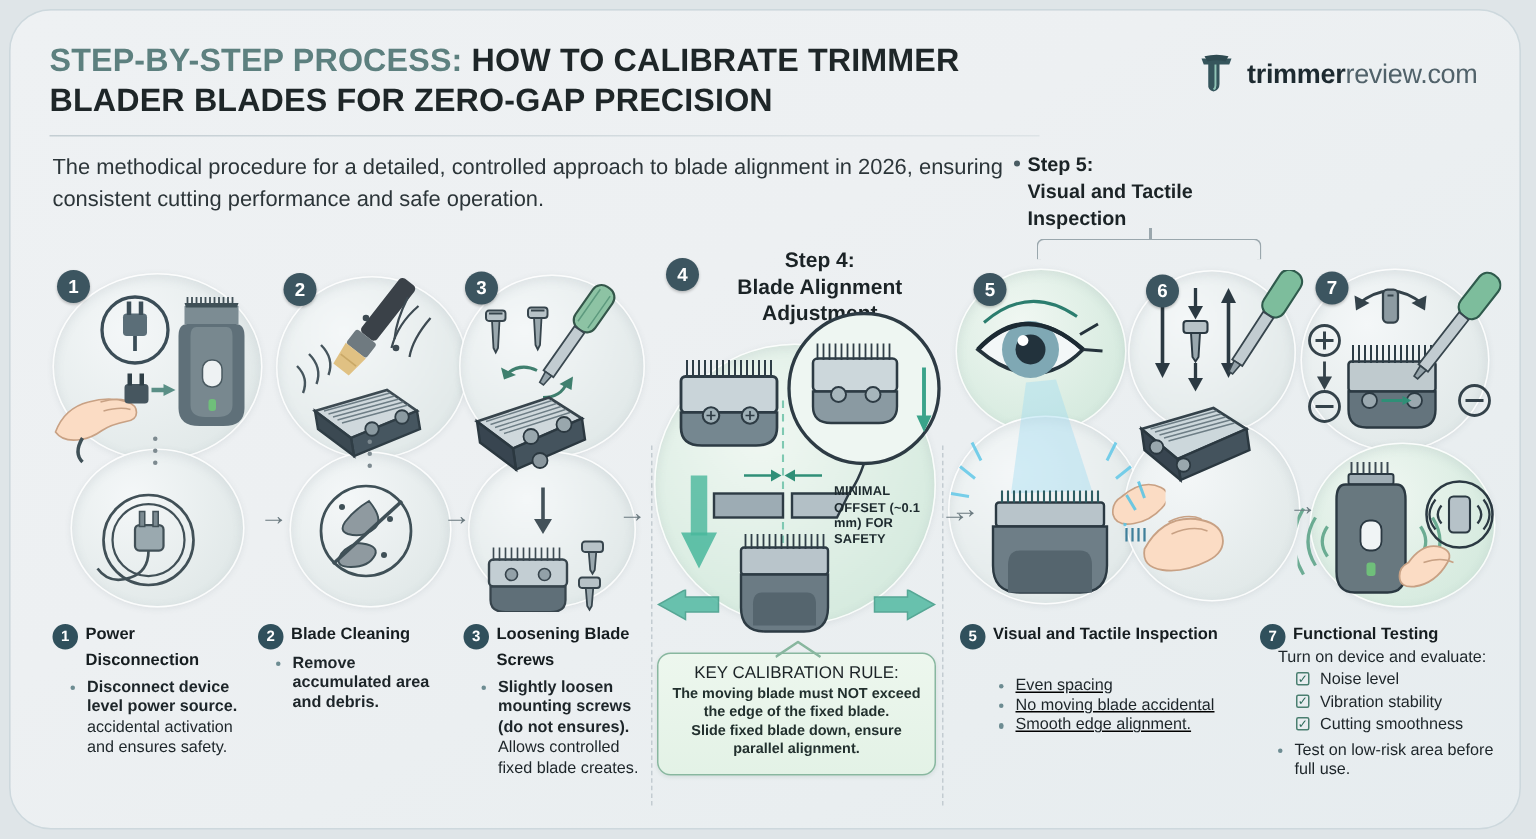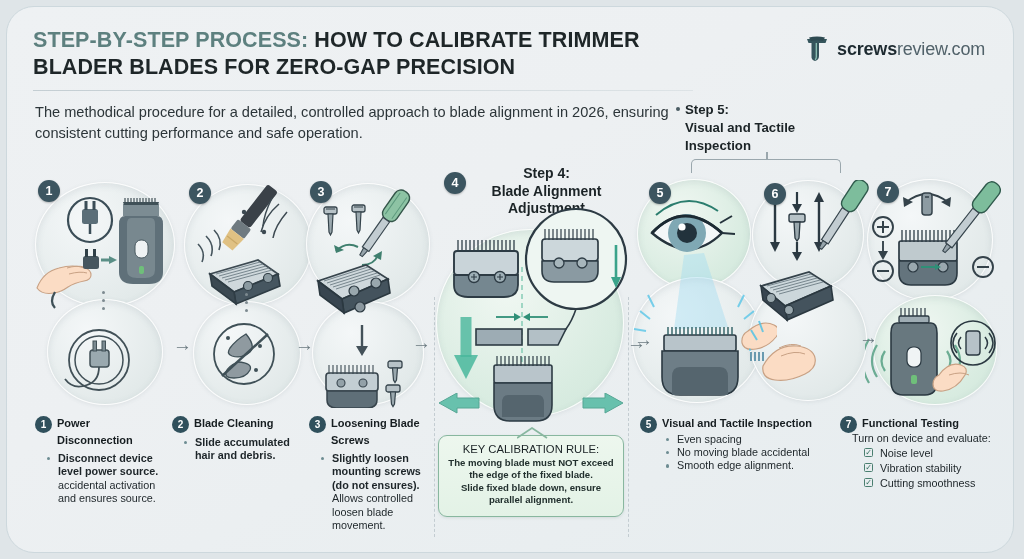--- a/index.html
+++ b/index.html
@@ -95,21 +95,21 @@
               font-size:10px; font-weight:700;
               display:flex; align-items:center; justify-content:center; }
   .cap ul { list-style:none; margin-top:4px; padding-left:12px; }
   .cap li { position:relative; padding-left:11px; font-size:10.8px;
             line-height:13.4px; color:#1d2529; }
   .cap li.b { font-weight:700; }
   .cap li > .bul { position:absolute; left:0; top:5px; width:3.4px; height:3.4px;
                    border-radius:50%; background:#6d8c92; }
   .cap p.sub { font-size:10.8px; line-height:13.4px; color:#1d2529;
                padding-left:12px; }
-  .cap ul.sub2 { padding-left:26px; margin-top:1px; }
+  .cap ul.sub2 { padding-left:26px; margin-top:19px;text-decoration:underline; }
   .chk { position:relative; padding-left:16px; font-size:10.8px;
          line-height:15px; color:#1d2529; }
   .chk .box { position:absolute; left:0; top:2px; width:9px; height:9px;
               border:1.3px solid #4a7f70; border-radius:1.5px;
               color:#2f6d5c; font-size:8px; line-height:7px; text-align:center; }
 
   svg { display:block; }
 </style>
 </head>
 <body>
@@ -124,21 +124,21 @@
   <div class="rule"></div>
   <div class="subtitle">The methodical procedure for a detailed, controlled approach to blade alignment in 2026, ensuring consistent cutting performance and safe operation.</div>
 
   <div class="logo">
     <svg class="logo-mark" viewBox="0 0 26 28">
       <path d="M3 4 L23 4 L21.5 8 L15 8 L15 21 Q15 25 11 26 Q7 25 7.5 21 L7.5 8 L4.5 8 Z" fill="#35555c"></path>
       <path d="M5 2.5 Q13 0.5 21 2.5 L19 6 Q13 4.4 7 6 Z" fill="#2e4a51"></path>
       <path d="M12.3 8 L12.3 22 Q12.3 24 11 24.6" stroke="#8fc3b6" stroke-width="1.3" fill="none"></path>
     </svg>
     <div class="logo-text">
-      <b>screws</b><span>review.com</span>
+      <b>trimmer</b><span>review.com</span>
     </div>
   </div>
 
   <div class="s5call">
     <span class="dot"></span>
     <span style="white-space:pre-line">Step 5:
 Visual and Tactile Inspection</span>
   </div>
   <div class="s5brace"></div>
 
@@ -353,20 +353,21 @@
       </g>
       <path d="M0 28 h58 v22 q0 16 -16 16 h-26 q-16 0 -16 -16z" fill="#6b7b84" stroke="#2d3b44" stroke-width="1.6"></path>
       <path d="M14 40 h30 q6 0 6 8 v14 h-42 v-14 q0 -8 6 -8z" fill="#55656e"></path>
     </g>
   </svg>
 
   <svg style="position:absolute;left:428px;top:386px;width:192px;height:30px;z-index:6" viewBox="0 0 192 30">
     <path d="M44 5 h-22 v-5 l-18 10 l18 10 v-5 h22z" fill="#52b9a2" opacity=".85" stroke="#3d9a85" stroke-width="1"></path>
     <path d="M148 5 h22 v-5 l18 10 l-18 10 v-5 h-22z" fill="#52b9a2" opacity=".85" stroke="#3d9a85" stroke-width="1"></path>
   </svg>
+  <div class="moff">MINIMAL OFFSET (~0.1 mm) FOR SAFETY</div>
   <div class="arrow-r" style="left:620px;top:325px">→</div>
 
   <svg class="krule-notch" viewBox="0 0 34 12" width="34" height="12">
     <path d="M0 11 L15 1 L30 11" fill="none" stroke="#88b79f" stroke-width="1.7"></path>
   </svg>
   <div class="krule">
     <div class="kt">KEY CALIBRATION RULE:</div>
     <div class="kb" style="white-space:pre-line">The moving blade must NOT exceed the edge of the fixed blade.
 Slide fixed blade down, ensure parallel alignment.</div>
   </div>
@@ -521,42 +522,42 @@
     </g>
   </svg>
 
   <div class="cap" style="left:28px;top:408px;width:130px">
     <div style="position:relative">
         <span class="num">1</span>
       <h4>Power Disconnection</h4>
       </div>
     <ul>
       <li class="b"><span class="bul"></span><span>Disconnect device level power source.</span></li>
-      <li style="padding-left:11px"><span>accidental activation and ensures source.</span></li>
+      <li style="padding-left:11px"><span>accidental activation and ensures safety.</span></li>
     </ul>
   </div>
 
   <div class="cap" style="left:165px;top:408px;width:128px">
     <div style="position:relative">
         <span class="num">2</span>
       <h4>Blade Cleaning</h4>
       </div>
     <ul>
-      <li class="b"><span class="bul"></span><span>Slide accumulated hair and debris.</span></li>
+      <li class="b"><span class="bul"></span><span>Remove accumulated area and debris.</span></li>
     </ul>
   </div>
 
   <div class="cap" style="left:302px;top:408px;width:128px">
     <div style="position:relative">
         <span class="num">3</span>
       <h4>Loosening Blade Screws</h4>
       </div>
     <ul>
       <li class="b"><span class="bul"></span><span>Slightly loosen mounting screws (do not ensures).</span></li>
-      <li style="padding-left:11px"><span>Allows controlled loosen blade movement.</span></li>
+      <li style="padding-left:11px"><span>Allows controlled fixed blade creates.</span></li>
     </ul>
   </div>
 
   <div class="cap" style="left:633px;top:408px;width:180px">
     <div style="position:relative">
         <span class="num">5</span>
       <h4>Visual and Tactile Inspection</h4>
       </div>
     <ul class="sub2">
       <li><span class="bul"></span><span>Even spacing</span></li>
@@ -569,15 +570,18 @@
     <div style="position:relative">
         <span class="num">7</span>
       <h4>Functional Testing</h4>
       </div>
     <p class="sub">Turn on device and evaluate:</p>
     <div style="padding-left:24px;margin-top:1px">
       <div class="chk"><span class="box">✓</span><span>Noise level</span></div>
       <div class="chk"><span class="box">✓</span><span>Vibration stability</span></div>
       <div class="chk"><span class="box">✓</span><span>Cutting smoothness</span></div>
     </div>
+    <ul style="padding-left:12px;margin-top:3px">
+      <li><span class="bul"></span><span>Test on low-risk area before full use.</span></li>
+    </ul>
   </div>
 
 </div>
 
 </body></html>

